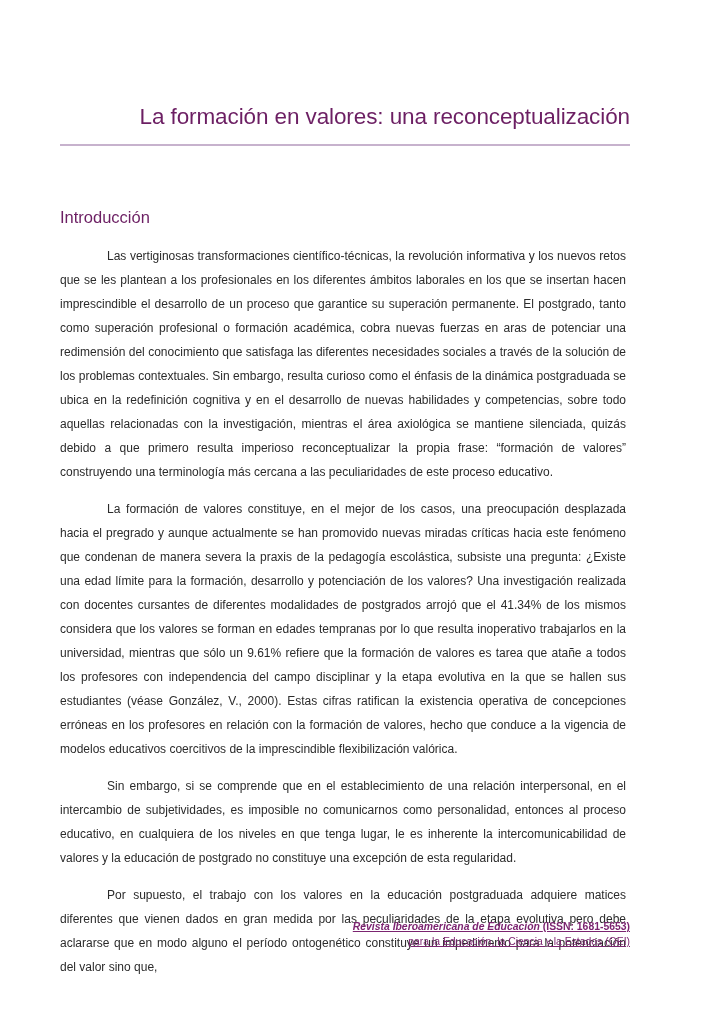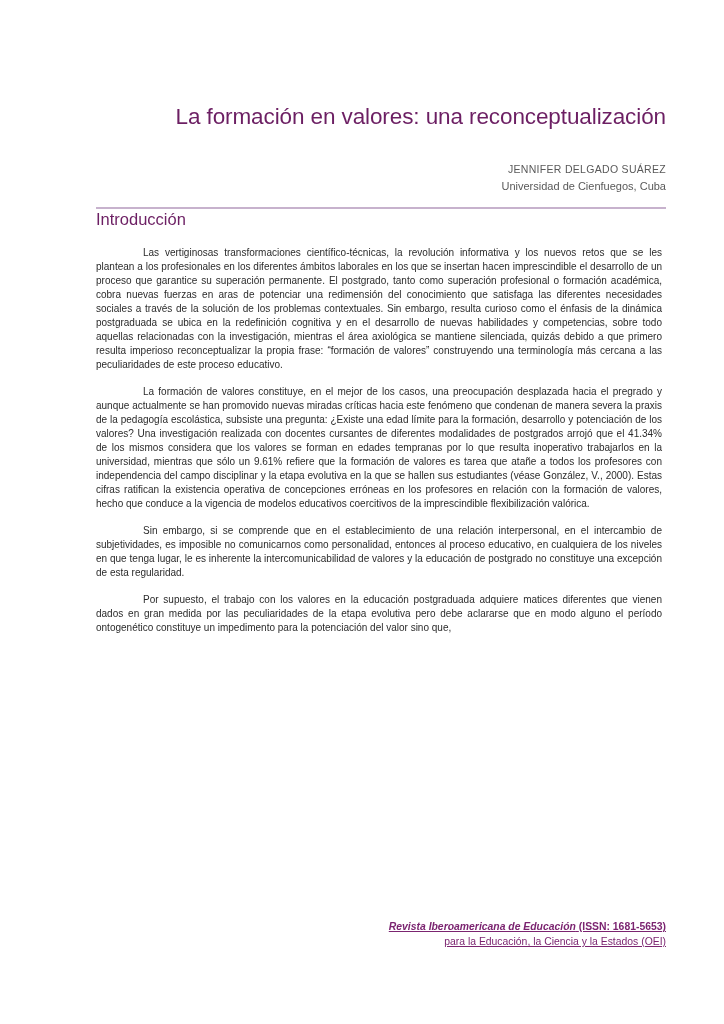--- a/index.html
+++ b/index.html
@@ -12,21 +12,21 @@
     width: 724px;
     height: 1024px;
     position: relative;
     font-family: "Liberation Sans", sans-serif;
     -webkit-font-smoothing: antialiased;
     overflow: hidden;
   }
 
   .page {
     position: absolute;
-    left: 96px;
+    left: 60px;
     top: 0;
     width: 570px;
     height: 904px;
   }
 
   
   .title-block {
     padding-top: 101px;
     text-align: right;
   }
@@ -62,36 +62,37 @@
   .rule {
     margin-top: 12px;
     height: 2px;
     background: #c7b2cd;
     width: 100%;
   }
 
   
   .section-heading {
     margin: 0;
+    padding-top: 61px;
     font-weight: normal;
     font-size: 16.5px;
     line-height: 20px;
     color: #6c1f63;
   }
 
   
   .body-copy {
     padding-top: 17px;
   }
   .body-copy p {
     margin: 0 4px 13px 0;
     text-align: justify;
     text-justify: inter-word;
-    font-size: 10px;
-    line-height: 14px;
+    font-size: 12px;
+    line-height: 24px;
     color: #2b2b2b;
     text-indent: 47px;
     hyphens: none;
   }
   .body-copy p:last-child {
     margin-bottom: 0;
   }
 
   
   .footer {
@@ -123,24 +124,20 @@
 <body>
 
 <div class="page">
 
   <div class="title-block">
     <h1 class="doc-title">
       <span class="line">La formación en valores: una reconceptualización</span>
     </h1>
   </div>
 
-  <div class="byline">
-    <div class="byline-author">JENNIFER DELGADO SUÁREZ</div>
-    <div class="byline-affiliation">Universidad de Cienfuegos, Cuba</div>
-  </div>
 
   <div class="rule"></div>
 
   <h2 class="section-heading">Introducción</h2>
 
   <div class="body-copy">
     <p>Las vertiginosas transformaciones científico-técnicas, la revolución informativa y los nuevos retos que se les plantean a los profesionales en los diferentes ámbitos laborales en los que se insertan hacen imprescindible el desarrollo de un proceso que garantice su superación permanente. El postgrado, tanto como superación profesional o formación académica, cobra nuevas fuerzas en aras de potenciar una redimensión del conocimiento que satisfaga las diferentes necesidades sociales a través de la solución de los problemas contextuales. Sin embargo, resulta curioso como el énfasis de la dinámica postgraduada se ubica en la redefinición cognitiva y en el desarrollo de nuevas habilidades y competencias, sobre todo aquellas relacionadas con la investigación, mientras el área axiológica se mantiene silenciada, quizás debido a que primero resulta imperioso reconceptualizar la propia frase: “formación de valores” construyendo una terminología más cercana a las peculiaridades de este proceso educativo.</p>
     <p>La formación de valores constituye, en el mejor de los casos, una preocupación desplazada hacia el pregrado y aunque actualmente se han promovido nuevas miradas críticas hacia este fenómeno que condenan de manera severa la praxis de la pedagogía escolástica, subsiste una pregunta: ¿Existe una edad límite para la formación, desarrollo y potenciación de los valores? Una investigación realizada con docentes cursantes de diferentes modalidades de postgrados arrojó que el 41.34% de los mismos considera que los valores se forman en edades tempranas por lo que resulta inoperativo trabajarlos en la universidad, mientras que sólo un 9.61% refiere que la formación de valores es tarea que atañe a todos los profesores con independencia del campo disciplinar y la etapa evolutiva en la que se hallen sus estudiantes (véase González, V., 2000). Estas cifras ratifican la existencia operativa de concepciones erróneas en los profesores en relación con la formación de valores, hecho que conduce a la vigencia de modelos educativos coercitivos de la imprescindible flexibilización valórica.</p>
     <p>Sin embargo, si se comprende que en el establecimiento de una relación interpersonal, en el intercambio de subjetividades, es imposible no comunicarnos como personalidad, entonces al proceso educativo, en cualquiera de los niveles en que tenga lugar, le es inherente la intercomunicabilidad de valores y la educación de postgrado no constituye una excepción de esta regularidad.</p>
     <p>Por supuesto, el trabajo con los valores en la educación postgraduada adquiere matices diferentes que vienen dados en gran medida por las peculiaridades de la etapa evolutiva pero debe aclararse que en modo alguno el período ontogenético constituye un impedimento para la potenciación del valor sino que,</p>

